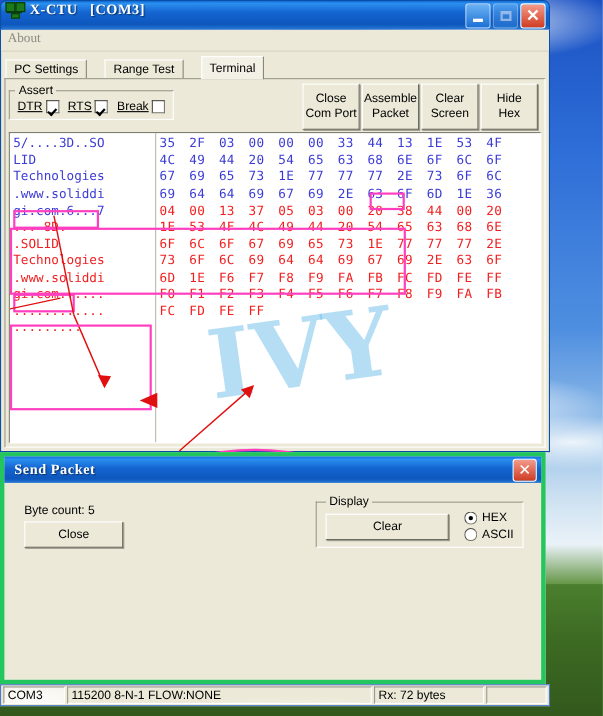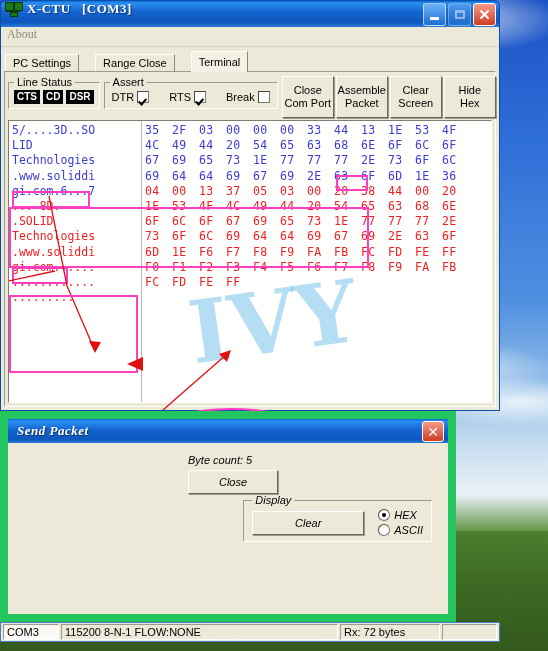--- a/index.html
+++ b/index.html
@@ -56,21 +56,21 @@
   .tabpage{flex:1;margin:0 3px 3px 3px;border:1px solid #fff;border-top-color:#9c9a8c;border-left-color:#9c9a8c;
     background:#ece9d8;position:relative;display:flex;flex-direction:column;}
 
   
   .ctlrow{display:flex;align-items:flex-start;padding:4px 3px 2px 3px;gap:4px;}
   fieldset.grp{border:1px solid #fff;border-top-color:#9c9a8c;border-left-color:#9c9a8c;margin:0;padding:2px 5px 4px 5px;}
   fieldset.grp legend{font-size:11px;padding:0 3px;color:#000;}
   .ledrow{display:flex;gap:3px;}
   .led{background:#000;color:#fff;font-size:10px;font-weight:bold;padding:1px 3px 2px 3px;
     font-family:"Liberation Sans",sans-serif;letter-spacing:0;line-height:11px;}
-  .assertrow{display:flex;gap:16px;align-items:flex-start;}
+  .assertrow{display:flex;gap:4px;align-items:flex-start;text-decoration:underline;}
   .chkwrap{display:flex;align-items:center;gap:3px;border:1px solid transparent;padding:0 1px;font-size:11px;}
   .chk{width:12px;height:12px;background:#fff;border:1px solid #7b7b6e;border-top-color:#4a4a42;border-left-color:#4a4a42;
     position:relative;box-sizing:border-box;}
   .chk.on:after{content:"";position:absolute;left:2px;top:5px;width:3px;height:6px;border:solid #000;
     border-width:0 2px 2px 0;transform:rotate(42deg);}
   .btnstack{margin-left:auto;display:flex;gap:2px;padding-right:3px;}
   .tbtn{width:50px;height:40px;background:#ece9d8;border:1px solid #fff;border-right-color:#6b6a5e;
     border-bottom-color:#6b6a5e;font-size:11px;line-height:13px;display:flex;flex-direction:column;
     align-items:center;justify-content:center;text-align:center;box-shadow:1px 1px 0 #9c9a8c;cursor:default;}
 
@@ -88,34 +88,34 @@
 
   
   .anno{position:absolute;pointer-events:none;}
   .pbox{border:2px solid #ff3fc0;box-sizing:border-box;}
   .pellipse{border:2px solid #ff3fc0;border-radius:50%;display:flex;align-items:center;justify-content:center;}
   .pell-txt{color:#ff3fc0;font-size:11px;font-family:"DejaVu Sans","Liberation Sans",sans-serif;white-space:nowrap;}
   .watermark{position:absolute;color:rgba(120,195,235,.55);font-family:"DejaVu Serif","Liberation Serif",serif;
     font-size:72px;font-weight:bold;pointer-events:none;user-select:none;}
 
   
-  #dlg{position:absolute;left:0;top:411px;width:456px;height:211px;box-sizing:border-box;
-    border:8px solid #22c55e;background:#ece9d8;font-style:italic;}
+  #dlg{position:absolute;left:0;top:411px;width:496px;height:211px;box-sizing:border-box;
+    border:4px solid #22c55e;background:#ece9d8;}
   .dtitle{height:24px;background:linear-gradient(180deg,#0a6cd8 0%,#2b8ff0 10%,#1464d0 45%,#0d57bd 85%,#2a7ad6 100%);
     display:flex;align-items:center;position:relative;}
   .dtitle .t{color:#fff;font-family:"Liberation Serif","DejaVu Serif",serif;font-weight:bold;font-size:13px;
     margin-left:9px;text-shadow:1px 1px 1px rgba(0,0,0,.5);letter-spacing:.5px;}
   .dclose{position:absolute;right:4px;top:2px;width:20px;height:19px;border-radius:3px;border:1px solid #fff;
     background:linear-gradient(180deg,#f49b8a,#cf3b22);color:#fff;font-size:14px;font-weight:bold;
     display:flex;align-items:center;justify-content:center;}
   .dbody{padding:6px 8px 0 8px;}
   .packetinput{height:104px;background:#fff;border:1px solid #7f7e71;border-right-color:#fff;border-bottom-color:#fff;
     padding:3px 4px;font-family:"Liberation Sans","DejaVu Sans",sans-serif;font-size:11.5px;position:relative;}
   .caret{display:inline-block;width:1px;height:12px;background:#000;vertical-align:-2px;margin-left:1px;}
-  .drow{display:flex;align-items:center;margin-top:5px;flex-direction:column;}
+  .drow{display:flex;align-items:flex-end;margin-top:5px;}
   .dleft{padding-left:10px;}
   .bytecount{font-size:11px;margin-bottom:4px;}
   .dbtns{display:flex;gap:14px;}
   .dbtn{width:88px;height:22px;background:#ece9d8;border:1px solid #fff;border-right-color:#6b6a5e;
     border-bottom-color:#6b6a5e;box-shadow:1px 1px 0 #9c9a8c;font-size:11px;display:flex;align-items:center;
     justify-content:center;cursor:default;}
   .dbtn.def{border:2px solid #1c1c1c;box-shadow:none;}
   .dright{margin-left:auto;margin-right:8px;}
   fieldset.disp{border:1px solid #fff;border-top-color:#9c9a8c;border-left-color:#9c9a8c;margin:0;padding:3px 8px 5px 8px;
     display:flex;align-items:center;gap:14px;}
@@ -169,36 +169,28 @@
   </div>
 
   <div class="winbody">
 
     <div class="menubar">
       <span>About</span>
     </div>
 
     <div class="tabstrip">
       <div class="tab">PC Settings</div>
-      <div class="tab">Range Close</div>
+      <div class="tab">Range Test</div>
       <div class="tab active">Terminal</div>
     </div>
 
     <div class="tabpage">
 
       <div class="ctlrow">
 
-        <fieldset class="grp">
-          <legend>Line Status</legend>
-          <div class="ledrow">
-            <span class="led">CTS</span>
-            <span class="led">CD</span>
-            <span class="led">DSR</span>
-          </div>
-        </fieldset>
 
         <fieldset class="grp">
           <legend>Assert</legend>
           <div class="assertrow">
             <span class="chkwrap">
               <span>DTR</span>
               <span class="chk on"></span>
             </span>
             <span class="chkwrap">
               <span>RTS</span>

